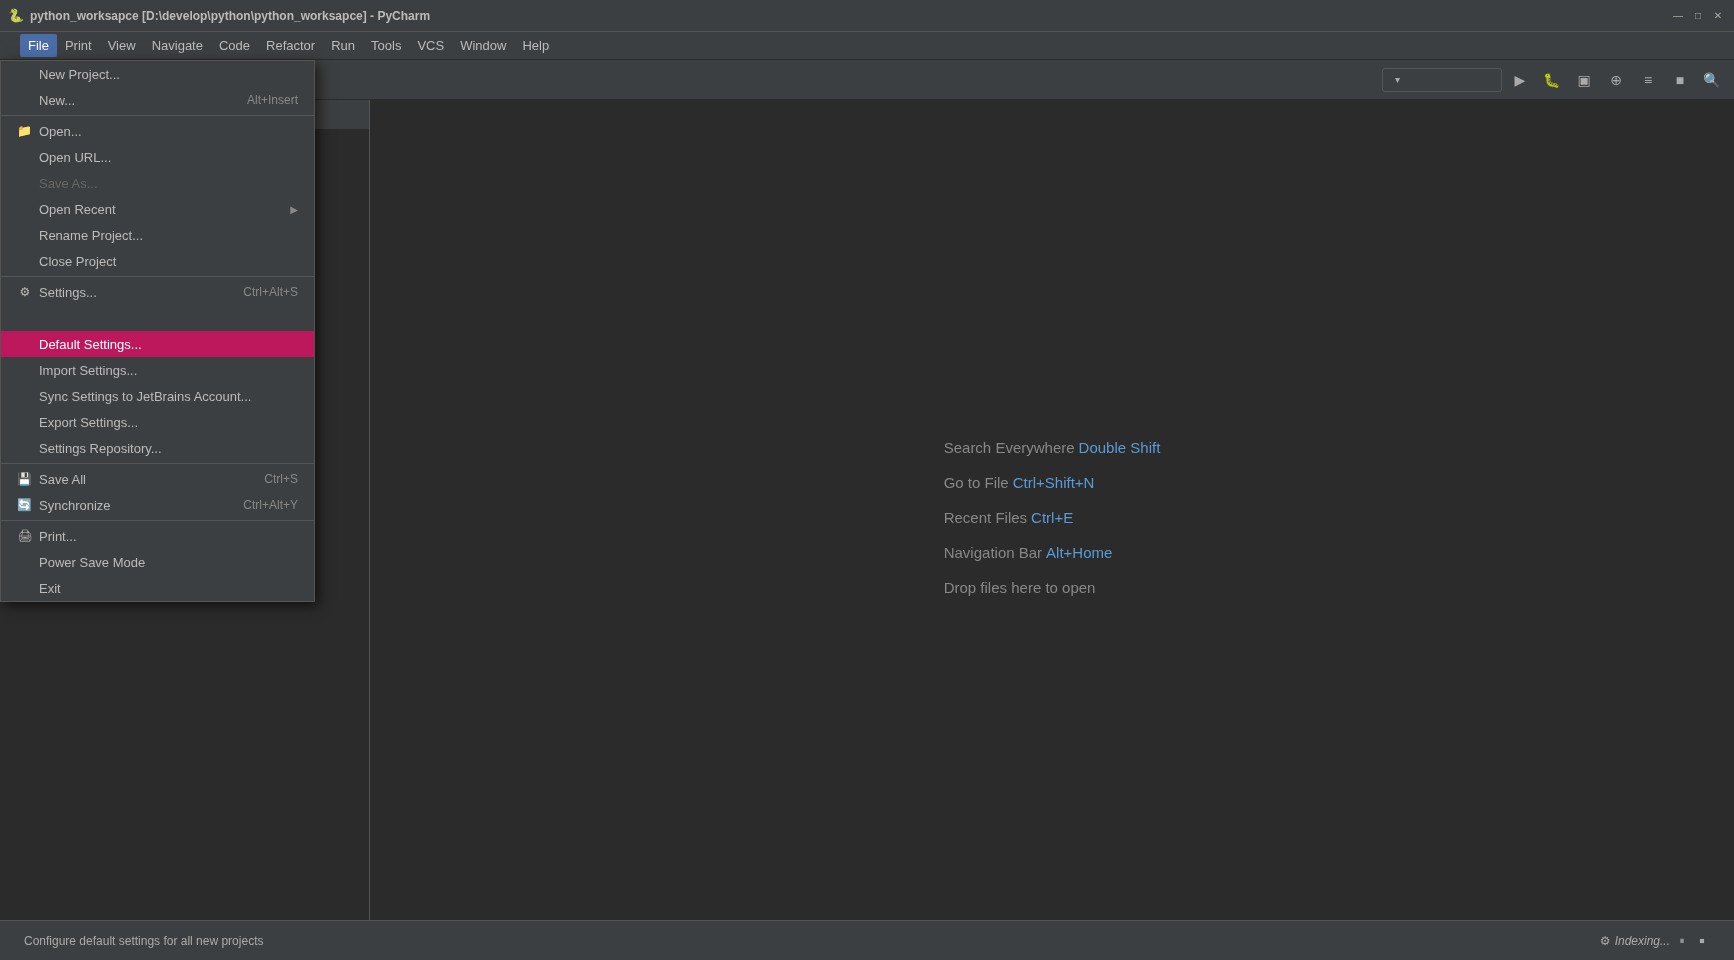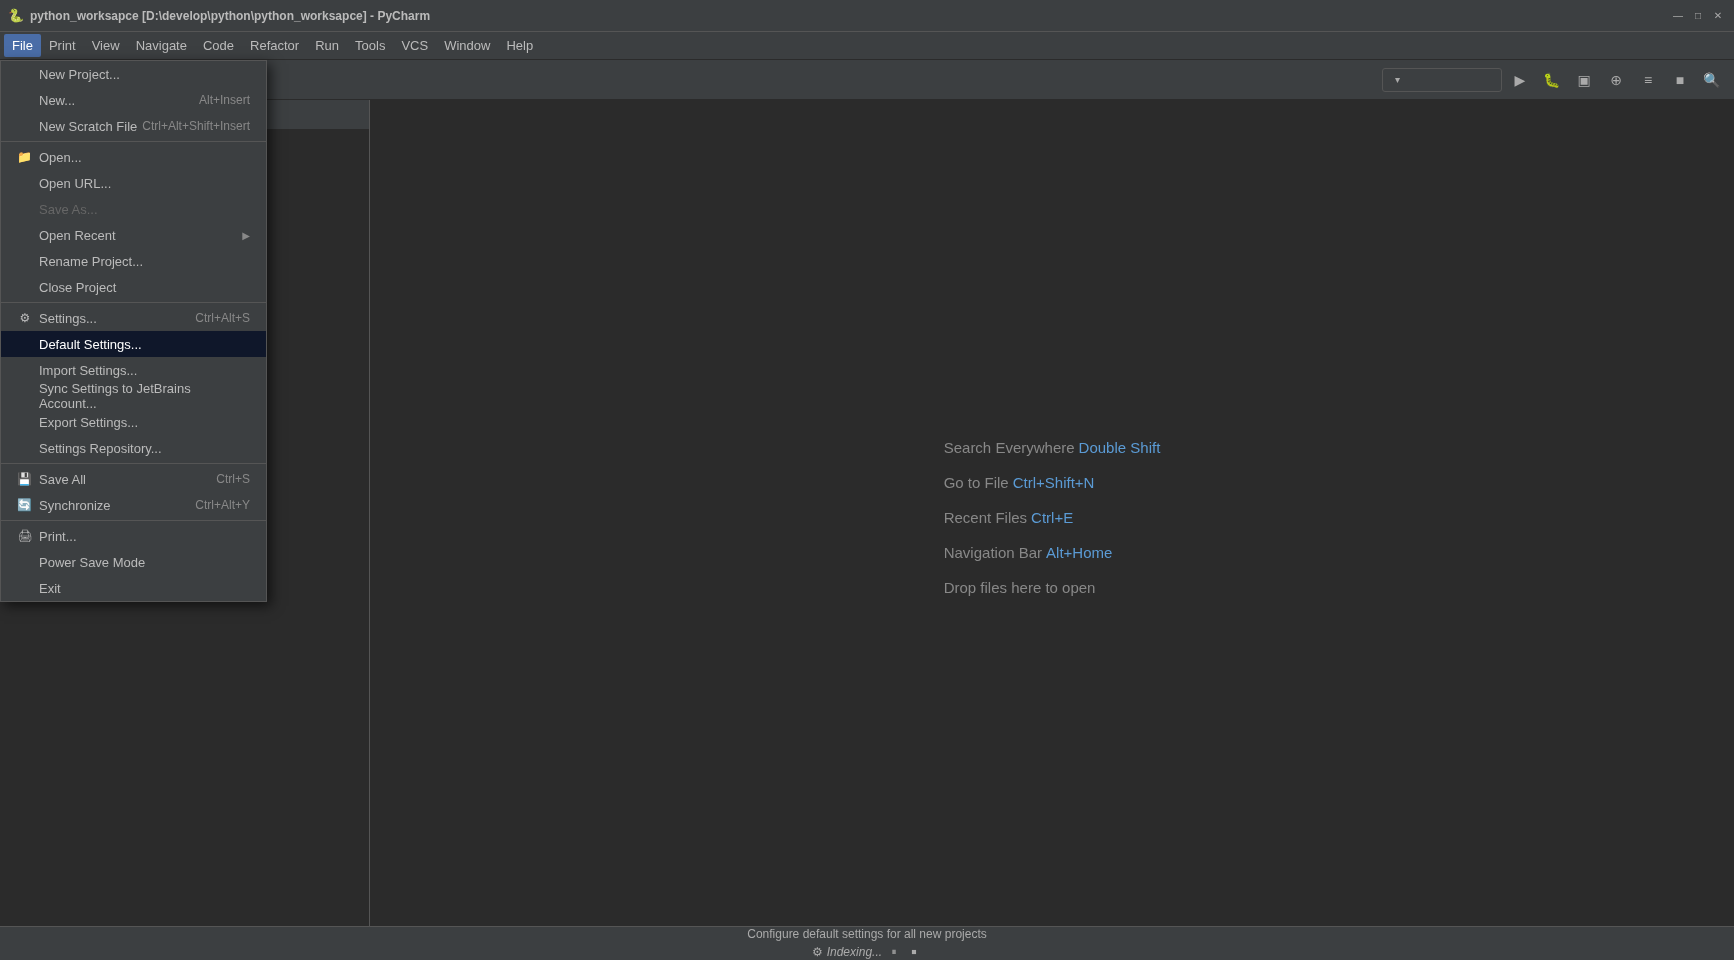--- a/index.html
+++ b/index.html
@@ -53,21 +53,21 @@
       cursor: pointer;
     }
 
     
     #menu-bar {
       width: 100%;
       height: 28px;
       background: #3c3f41;
       display: flex;
       align-items: center;
-      padding: 0 4px;
+      padding: 0 20px;
       border-bottom: 1px solid #2b2b2b;
     }
     .menu-item {
       padding: 4px 8px;
       cursor: pointer;
       font-size: 13px;
       color: #bbbbbb;
       border-radius: 2px;
       position: relative;
     }
@@ -191,66 +191,66 @@
     .shortcut-key {
       color: #5b9bd5;
       font-size: 15px;
     }
 
     
     #status-bar {
       position: absolute;
       bottom: 0;
       width: 100%;
-      height: 34px;
+      height: 40px;
       background: #3c3f41;
       border-top: 1px solid #555;
       display: flex;
       align-items: center;
-      padding: 0 18px;
+      padding: 0 24px;
       font-size: 12px;
       color: #aaa;
       justify-content: space-between;
-      flex-direction: column;
     }
     #status-bar .status-left {
       display: flex;
       align-items: center;
       gap: 6px;
     }
     #status-bar .status-right {
       display: flex;
       align-items: center;
       gap: 4px;
     }
 
     
     #file-menu-dropdown {
       position: absolute;
       top: 60px;
       left: 0;
-      width: 267px;
+      width: 315px;
       background: #3c3f41;
       border: 1px solid #555;
       box-shadow: 4px 4px 12px rgba(0,0,0,0.6);
       z-index: 1000;
     }
     .dropdown-item {
       display: flex;
       align-items: center;
       padding: 5px 16px;
       cursor: pointer;
       font-size: 13px;
       color: #bbbbbb;
       justify-content: space-between;
       height: 26px;
     }
     .dropdown-item.highlighted {
-      background: #0f172a;
+      background: #be185d;
       color: #ffffff;
+      margin-top: 26px;
     }
     .dropdown-item.disabled {
       color: #666;
       cursor: default;
     }
     .dropdown-item .item-left {
       display: flex;
       align-items: center;
       gap: 6px;
     }
@@ -384,27 +384,20 @@
       <span>New Project...</span>
     </div>
   </div>
   <div class="dropdown-item">
     <div class="item-left">
       <div class="item-icon"></div>
       <span>New...</span>
     </div>
     <span class="shortcut">Alt+Insert</span>
   </div>
-  <div class="dropdown-item">
-    <div class="item-left">
-      <div class="item-icon"></div>
-      <span>New Scratch File</span>
-    </div>
-    <span class="shortcut">Ctrl+Alt+Shift+Insert</span>
-  </div>
   <div class="dropdown-separator"></div>
   <div class="dropdown-item">
     <div class="item-left">
       <div class="item-icon">📁</div>
       <span>Open...</span>
     </div>
   </div>
   <div class="dropdown-item">
     <div class="item-left">
       <div class="item-icon"></div>

